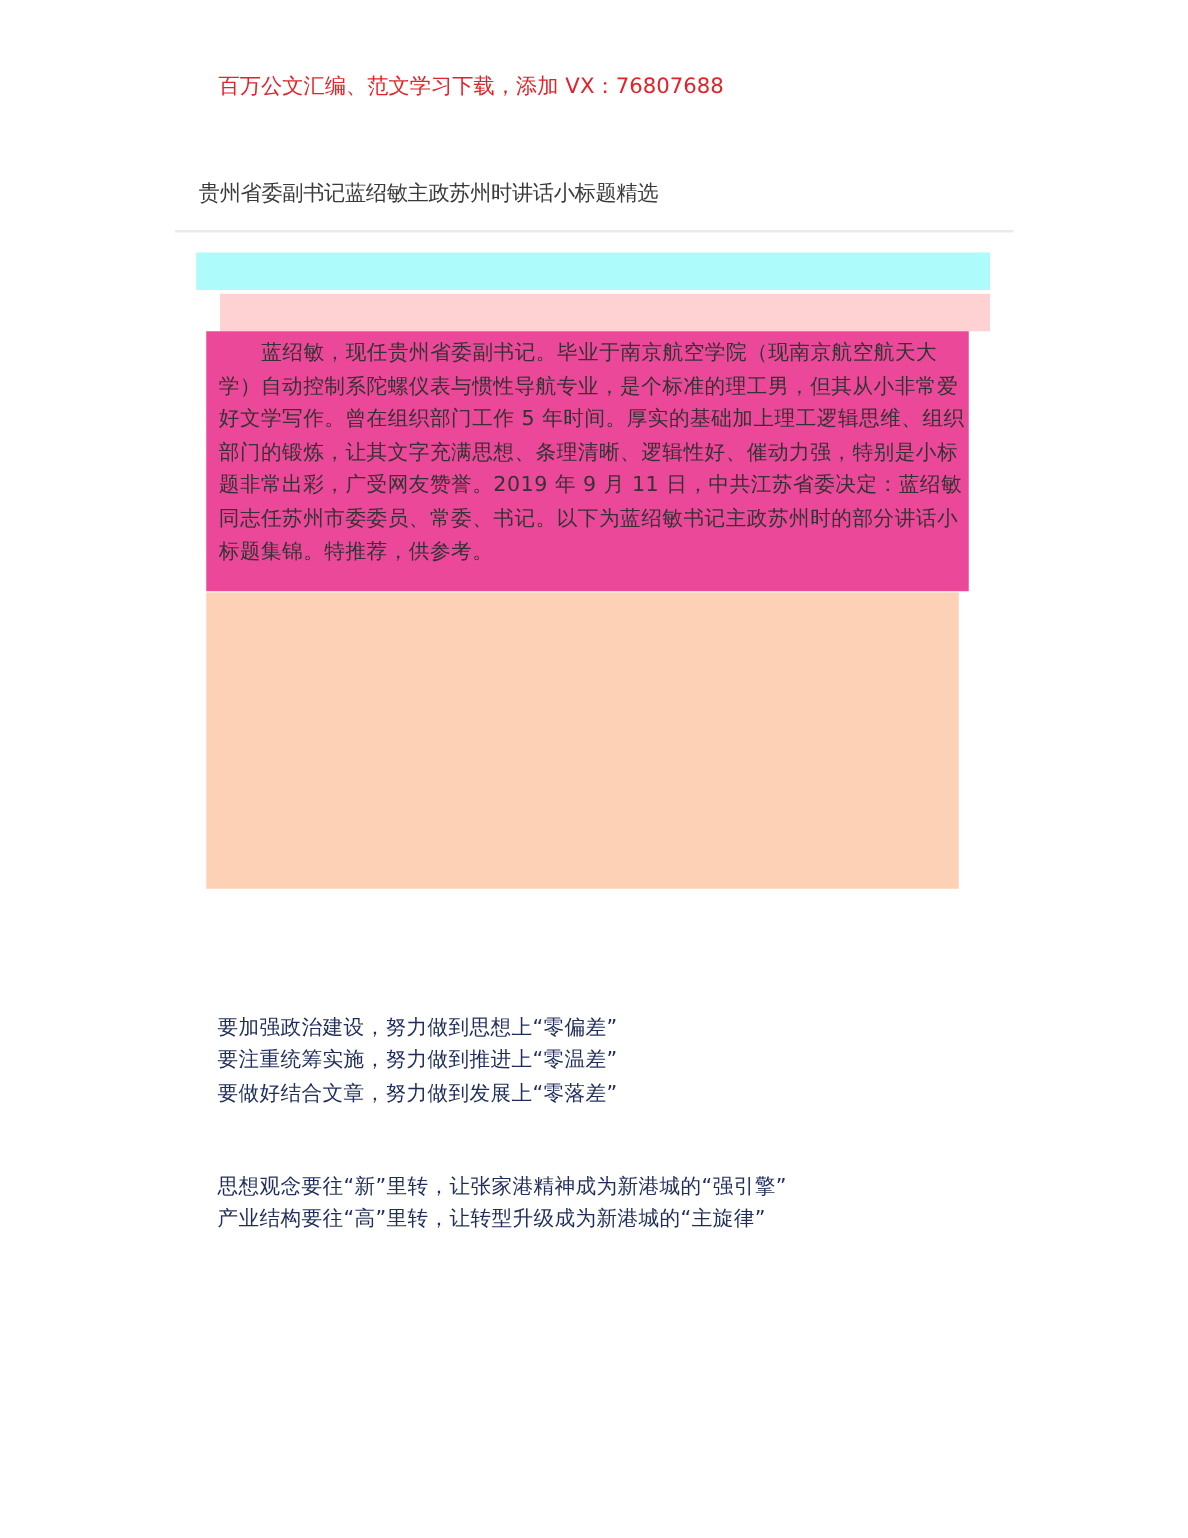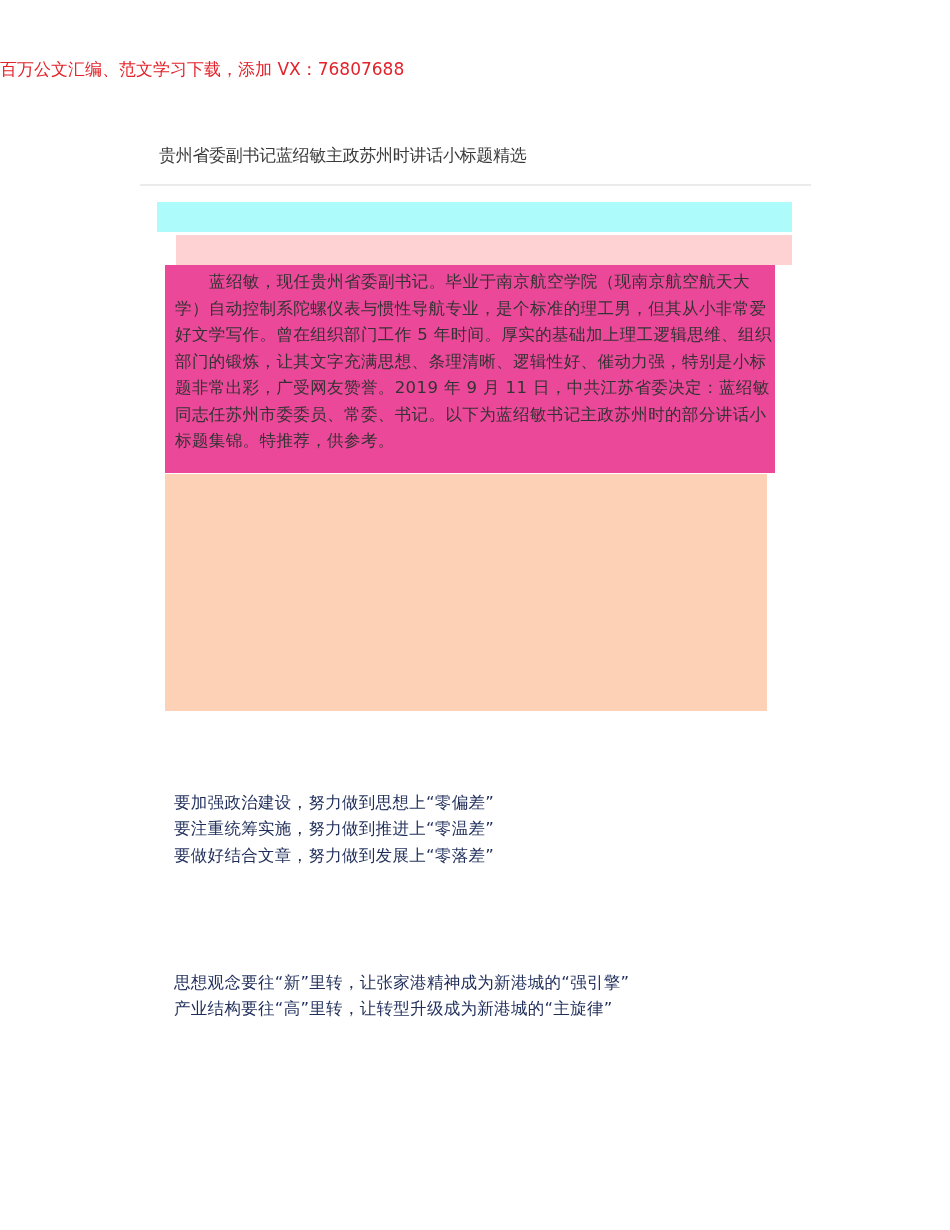--- a/index.html
+++ b/index.html
@@ -1,32 +1,32 @@
 <!DOCTYPE html>
 <html><head>
 <meta charset="utf-8">
 <style>
   html, body { margin:0; padding:0; }
   body { width:950px; height:1230px; background:#ffffff; position:relative; overflow:hidden;
          font-family:"DejaVu Sans","Liberation Sans",sans-serif; }
-  .banner { position:absolute; left:0; top:57px; width:754px; 
+  .banner { position:absolute; left:0; top:57px; width:754px; text-align:center;
             color:#e3222a; font-size:17px; line-height:24px; }
   .title { position:absolute; left:159px; top:139px; font-size:17px; color:#3a3a3a; line-height:32px; letter-spacing:-0.3px; }
   .title-rule { position:absolute; left:140px; top:184px; width:671px; height:2px; background:#ebebeb; }
   .cyan-block { position:absolute; left:157px; top:202px; width:635px; height:30px; }
   .pink-block { position:absolute; left:176px; top:235px; width:616px; height:30px; }
   .intro { position:absolute; left:165px; top:265px; width:610px; height:208px; background:#ec4899;
            box-sizing:border-box; padding:4px 0 0 10px; color:#333333; font-size:16.5px; line-height:26.5px;
            letter-spacing:0.4px; }
   .intro p { margin:0; text-indent:34px; width:600px; }
   .peach-block { position:absolute; left:165px; top:474px; width:602px; height:237px; }
   .list { position:absolute; left:174px; color:#1f2d5a; font-size:16.5px; line-height:26.3px; letter-spacing:0.3px; }
   .list div { white-space:nowrap; }
-  .list-a { top:790px; }
-  .list-b { top:970px; }
+  .list-a { top:809px; }
+  .list-b { top:936px; }
 </style>
 </head>
 <body>
 
 <div class="banner" style="color: rgb(227, 34, 42);">百万公文汇编、范文学习下载，添加 VX：76807688</div>
 
 <div class="title">贵州省委副书记蓝绍敏主政苏州时讲话小标题精选</div>
 <div class="title-rule"></div>
 
 <div class="cyan-block" style="background: rgb(173, 252, 251);"></div>

